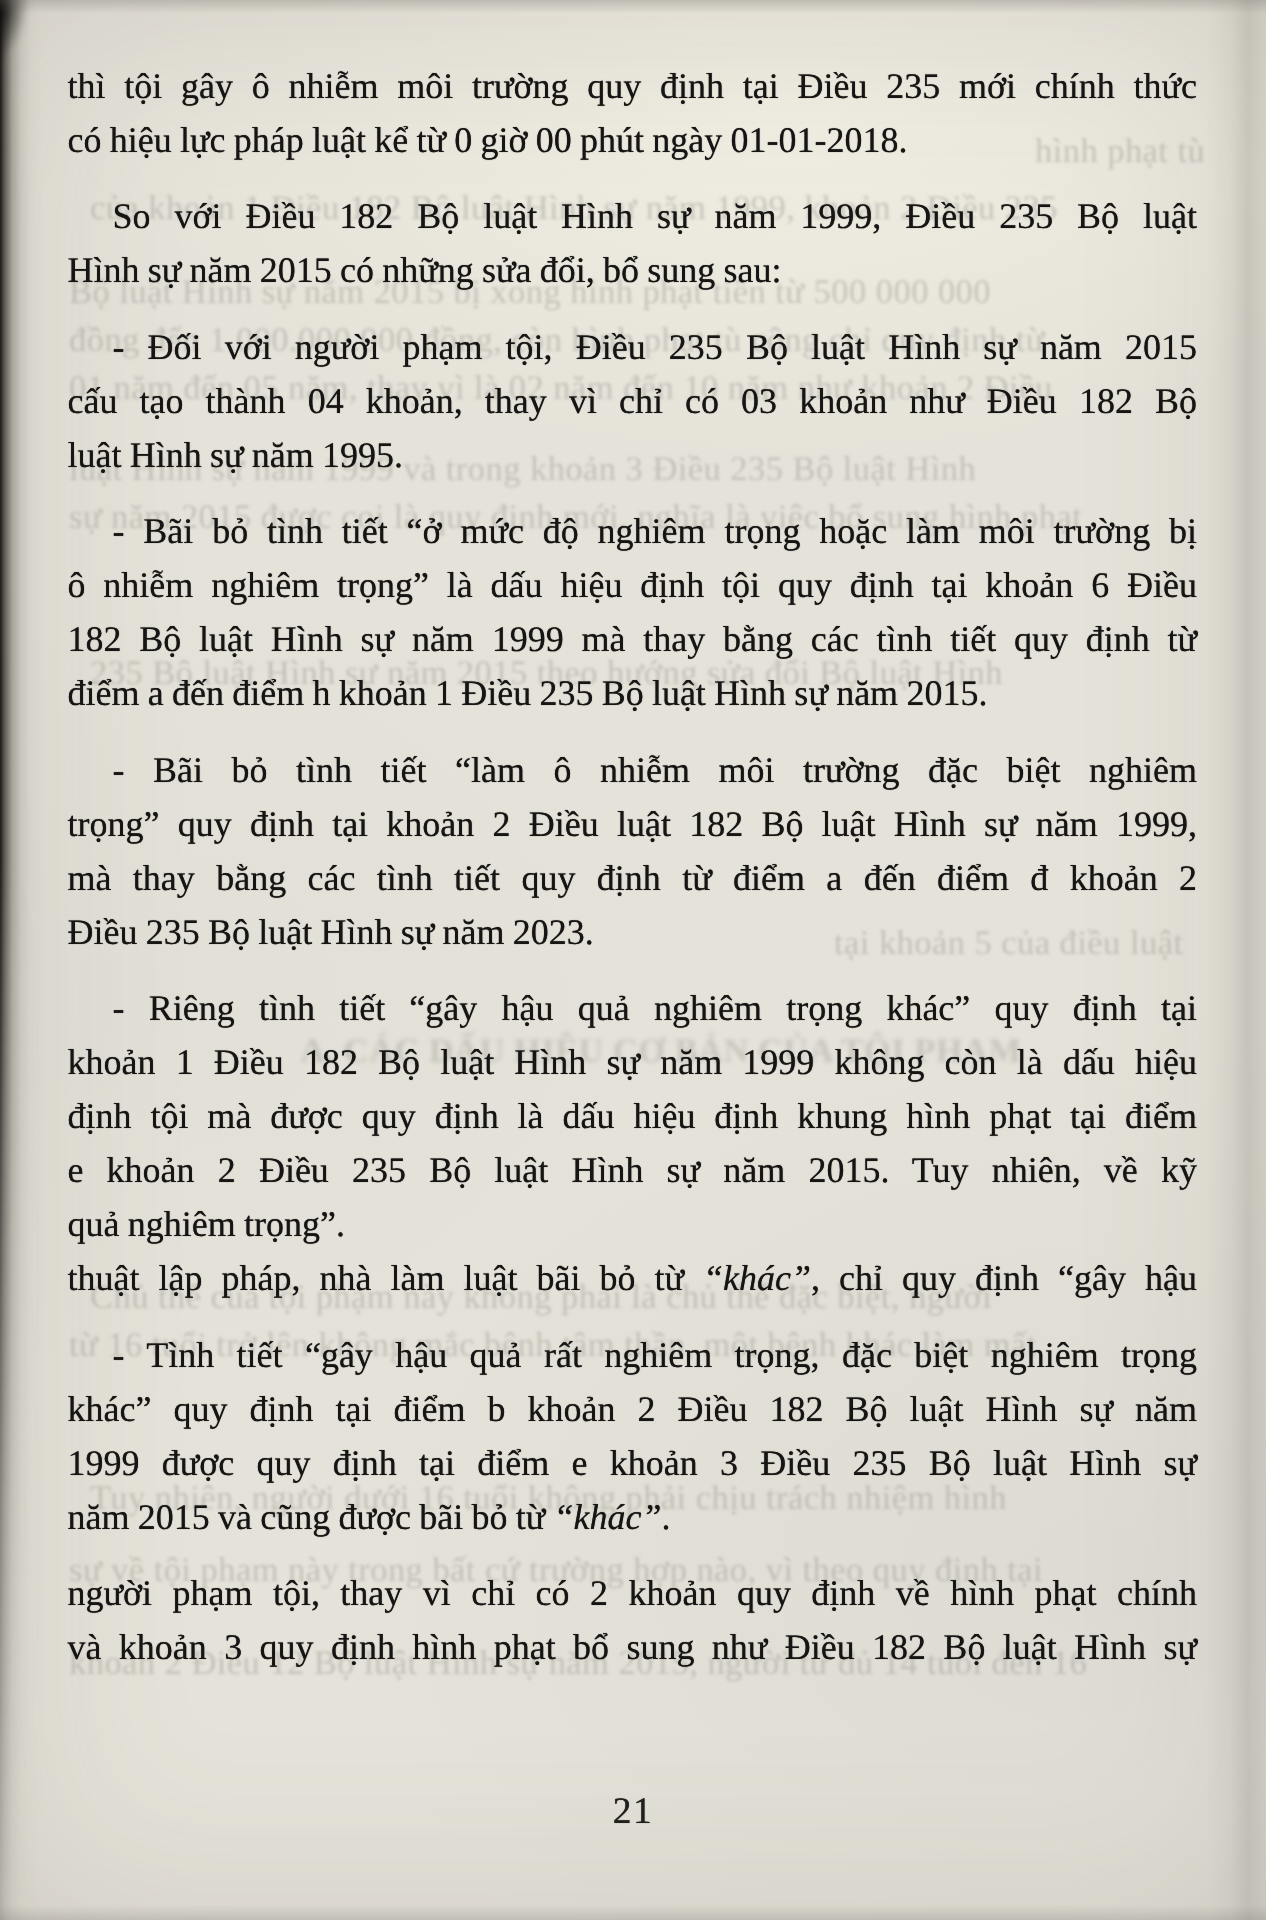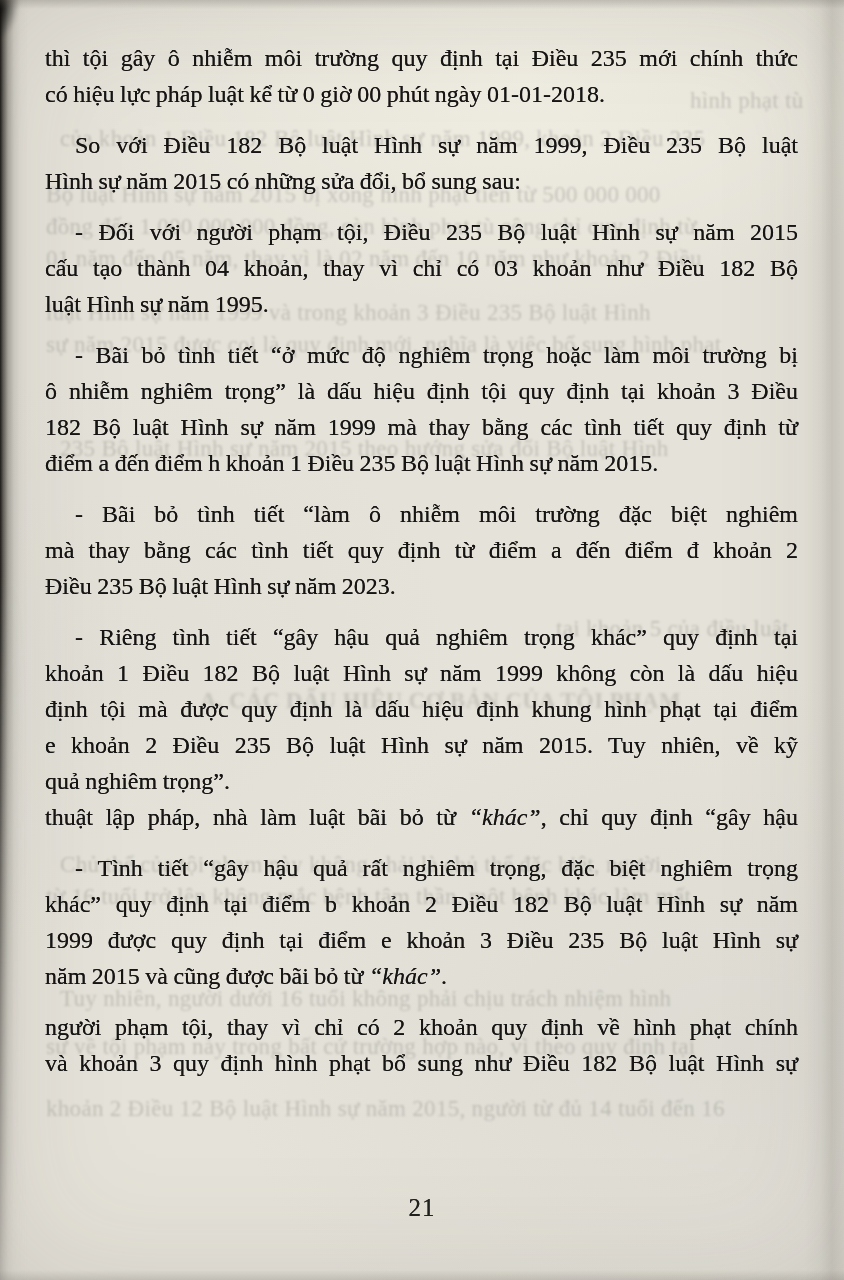--- a/index.html
+++ b/index.html
@@ -136,26 +136,27 @@
         <div class="line first"><span>So với Điều 182 Bộ luật Hình sự năm 1999, Điều 235 Bộ luật</span></div>
         <div class="line last"><span>Hình sự năm 2015 có những sửa đổi, bổ sung sau:</span></div>
       </div>
       <div class="para indent">
         <div class="line first"><span>- Đối với người phạm tội, Điều 235 Bộ luật Hình sự năm 2015</span></div>
         <div class="line"><span>cấu tạo thành 04 khoản, thay vì chỉ có 03 khoản như Điều 182 Bộ</span></div>
         <div class="line last"><span>luật Hình sự năm 1995.</span></div>
       </div>
       <div class="para indent">
         <div class="line first"><span>- Bãi bỏ tình tiết “ở mức độ nghiêm trọng hoặc làm môi trường bị</span></div>
-        <div class="line"><span>ô nhiễm nghiêm trọng” là dấu hiệu định tội quy định tại khoản 3 Điều</span></div>
+        <div class="line"><span>ô nhiễm nghiêm trọng” là dấu hiệu định tội quy định tại khoản 6 Điều</span></div>
         <div class="line"><span>182 Bộ luật Hình sự năm 1999 mà thay bằng các tình tiết quy định từ</span></div>
         <div class="line last"><span>điểm a đến điểm h khoản 1 Điều 235 Bộ luật Hình sự năm 2015.</span></div>
       </div>
       <div class="para indent">
         <div class="line first"><span>- Bãi bỏ tình tiết “làm ô nhiễm môi trường đặc biệt nghiêm</span></div>
+        <div class="line"><span>trọng” quy định tại khoản 2 Điều luật 182 Bộ luật Hình sự năm 1999,</span></div>
         <div class="line"><span>mà thay bằng các tình tiết quy định từ điểm a đến điểm đ khoản 2</span></div>
         <div class="line last"><span>Điều 235 Bộ luật Hình sự năm 2023.</span></div>
       </div>
       <div class="para indent">
         <div class="line first"><span>- Riêng tình tiết “gây hậu quả nghiêm trọng khác” quy định tại</span></div>
         <div class="line"><span>khoản 1 Điều 182 Bộ luật Hình sự năm 1999 không còn là dấu hiệu</span></div>
         <div class="line"><span>định tội mà được quy định là dấu hiệu định khung hình phạt tại điểm</span></div>
         <div class="line"><span>e khoản 2 Điều 235 Bộ luật Hình sự năm 2015. Tuy nhiên, về kỹ</span></div>
         <div class="line last"><span>quả nghiêm trọng”.</span></div>
         <div class="line"><span>thuật lập pháp, nhà làm luật bãi bỏ từ </span><i>“khác”</i><span>, chỉ quy định “gây hậu</span></div>

